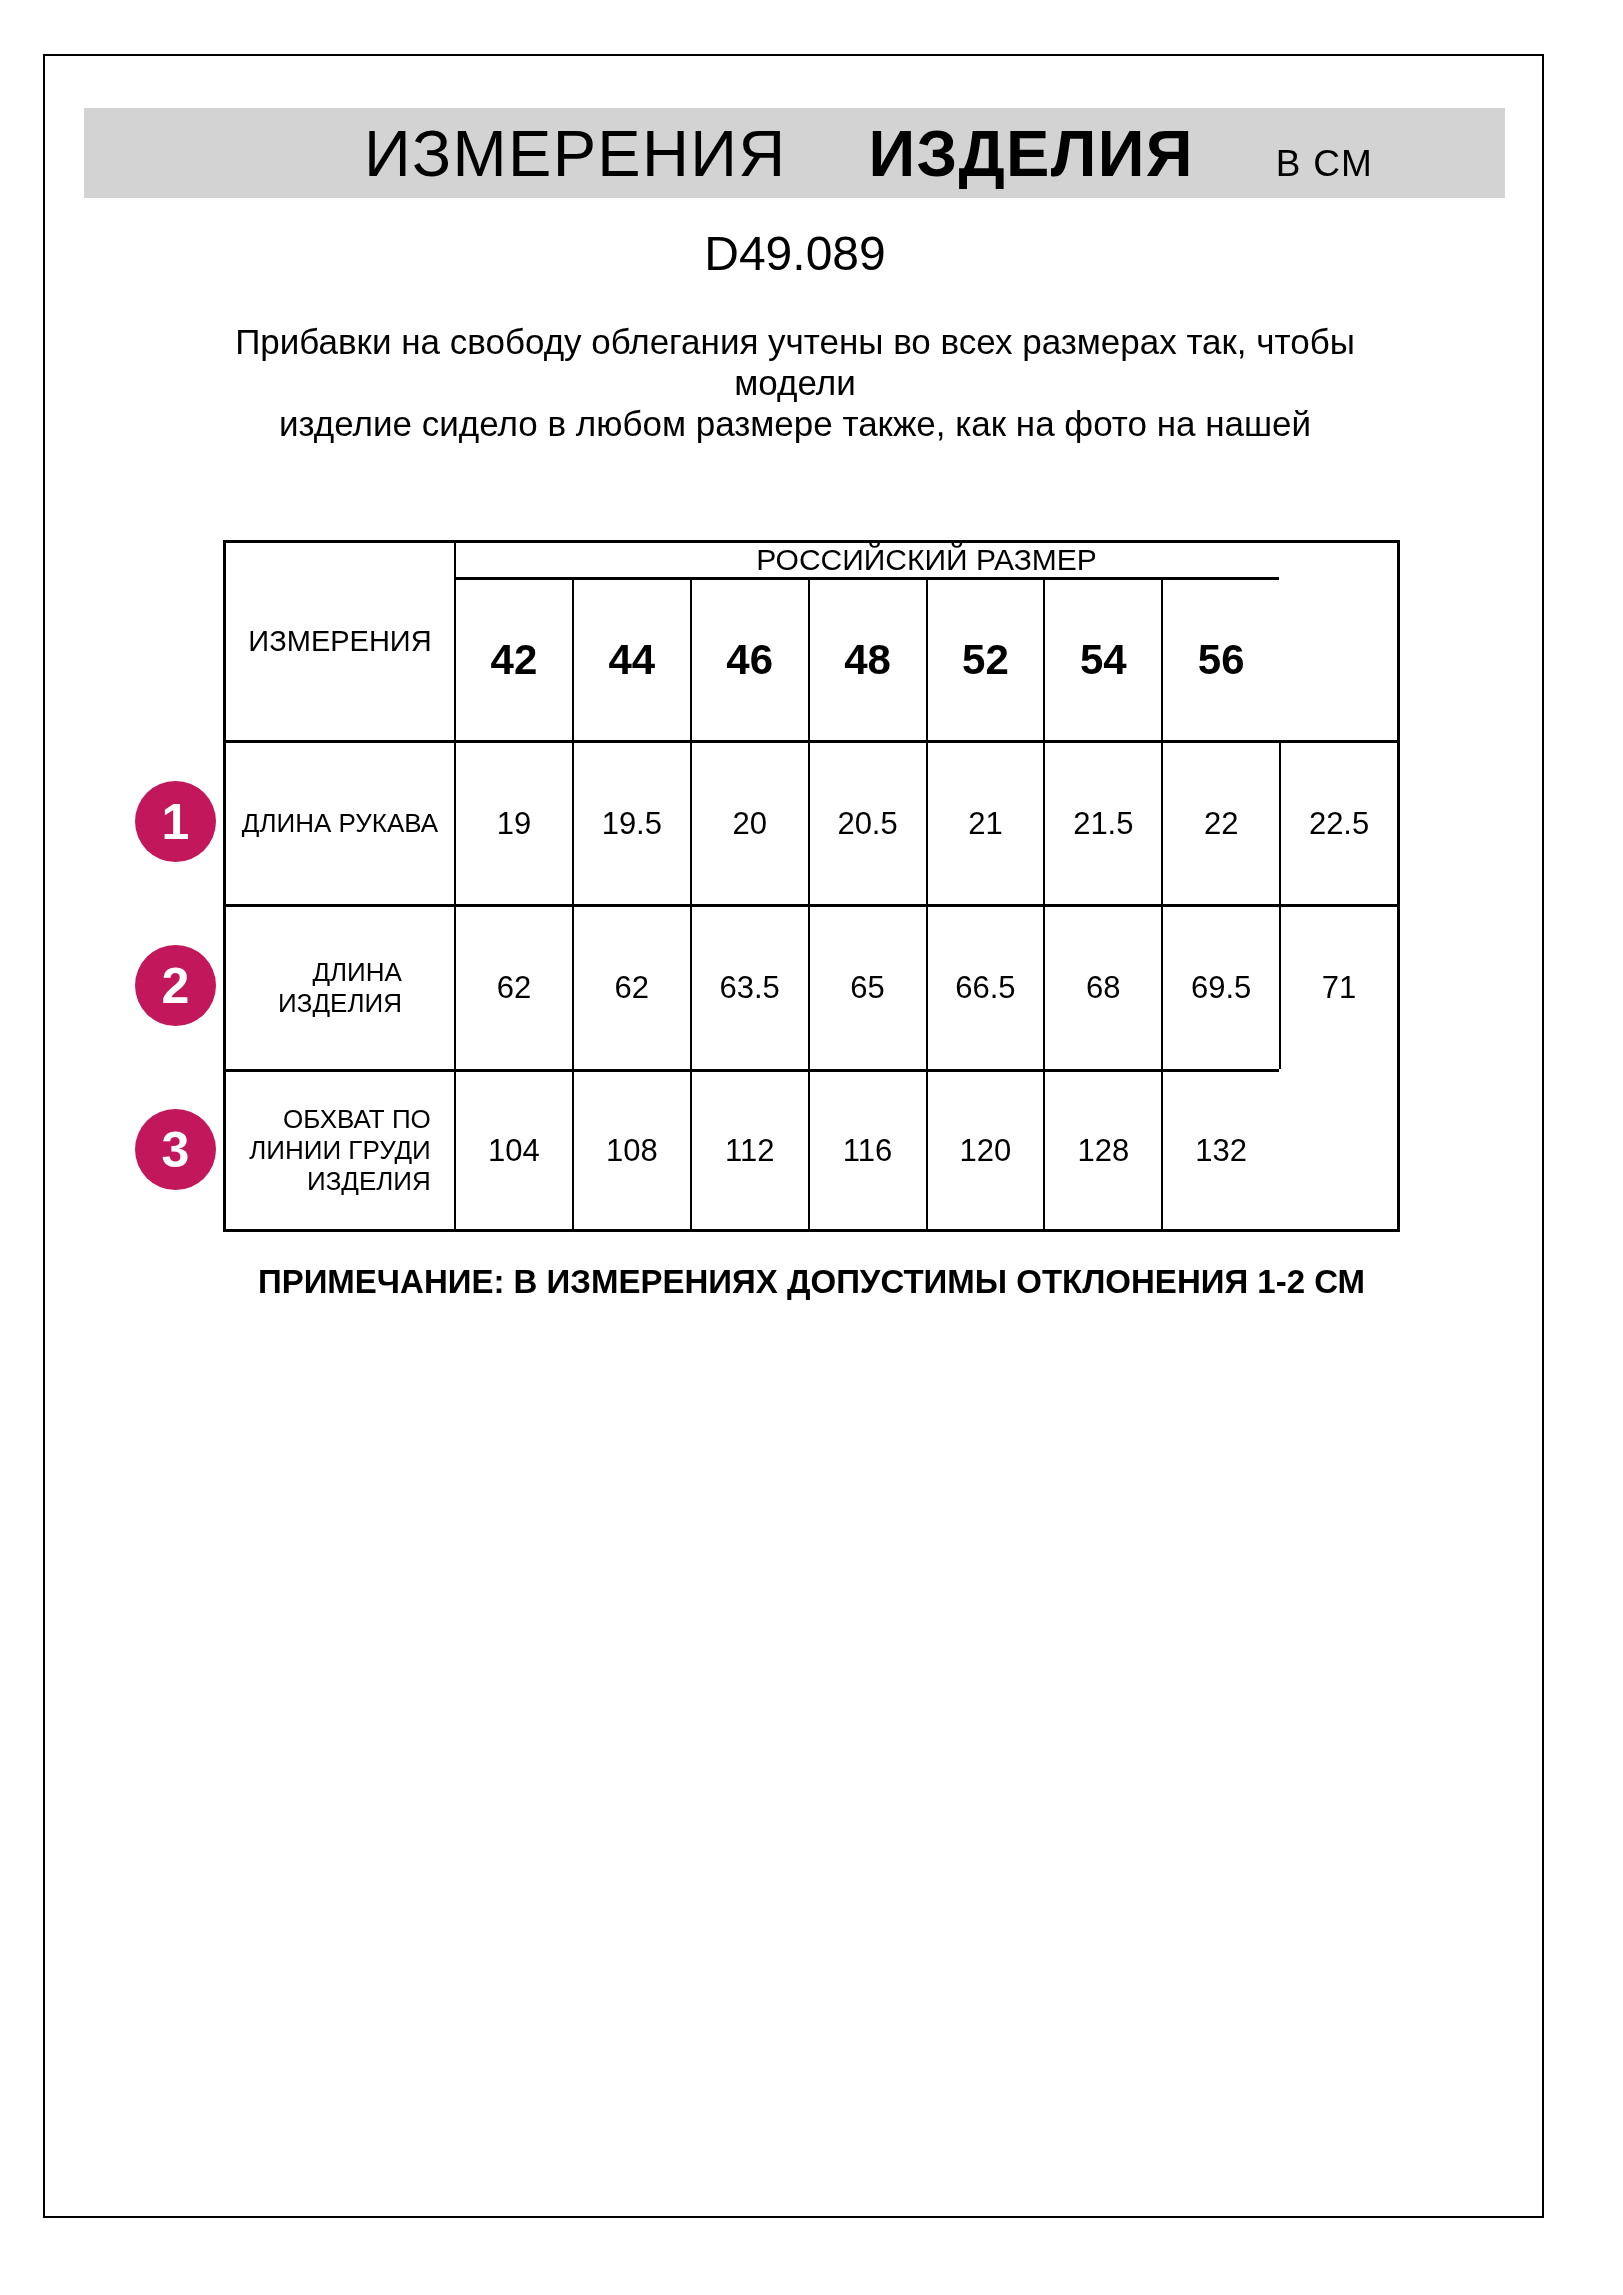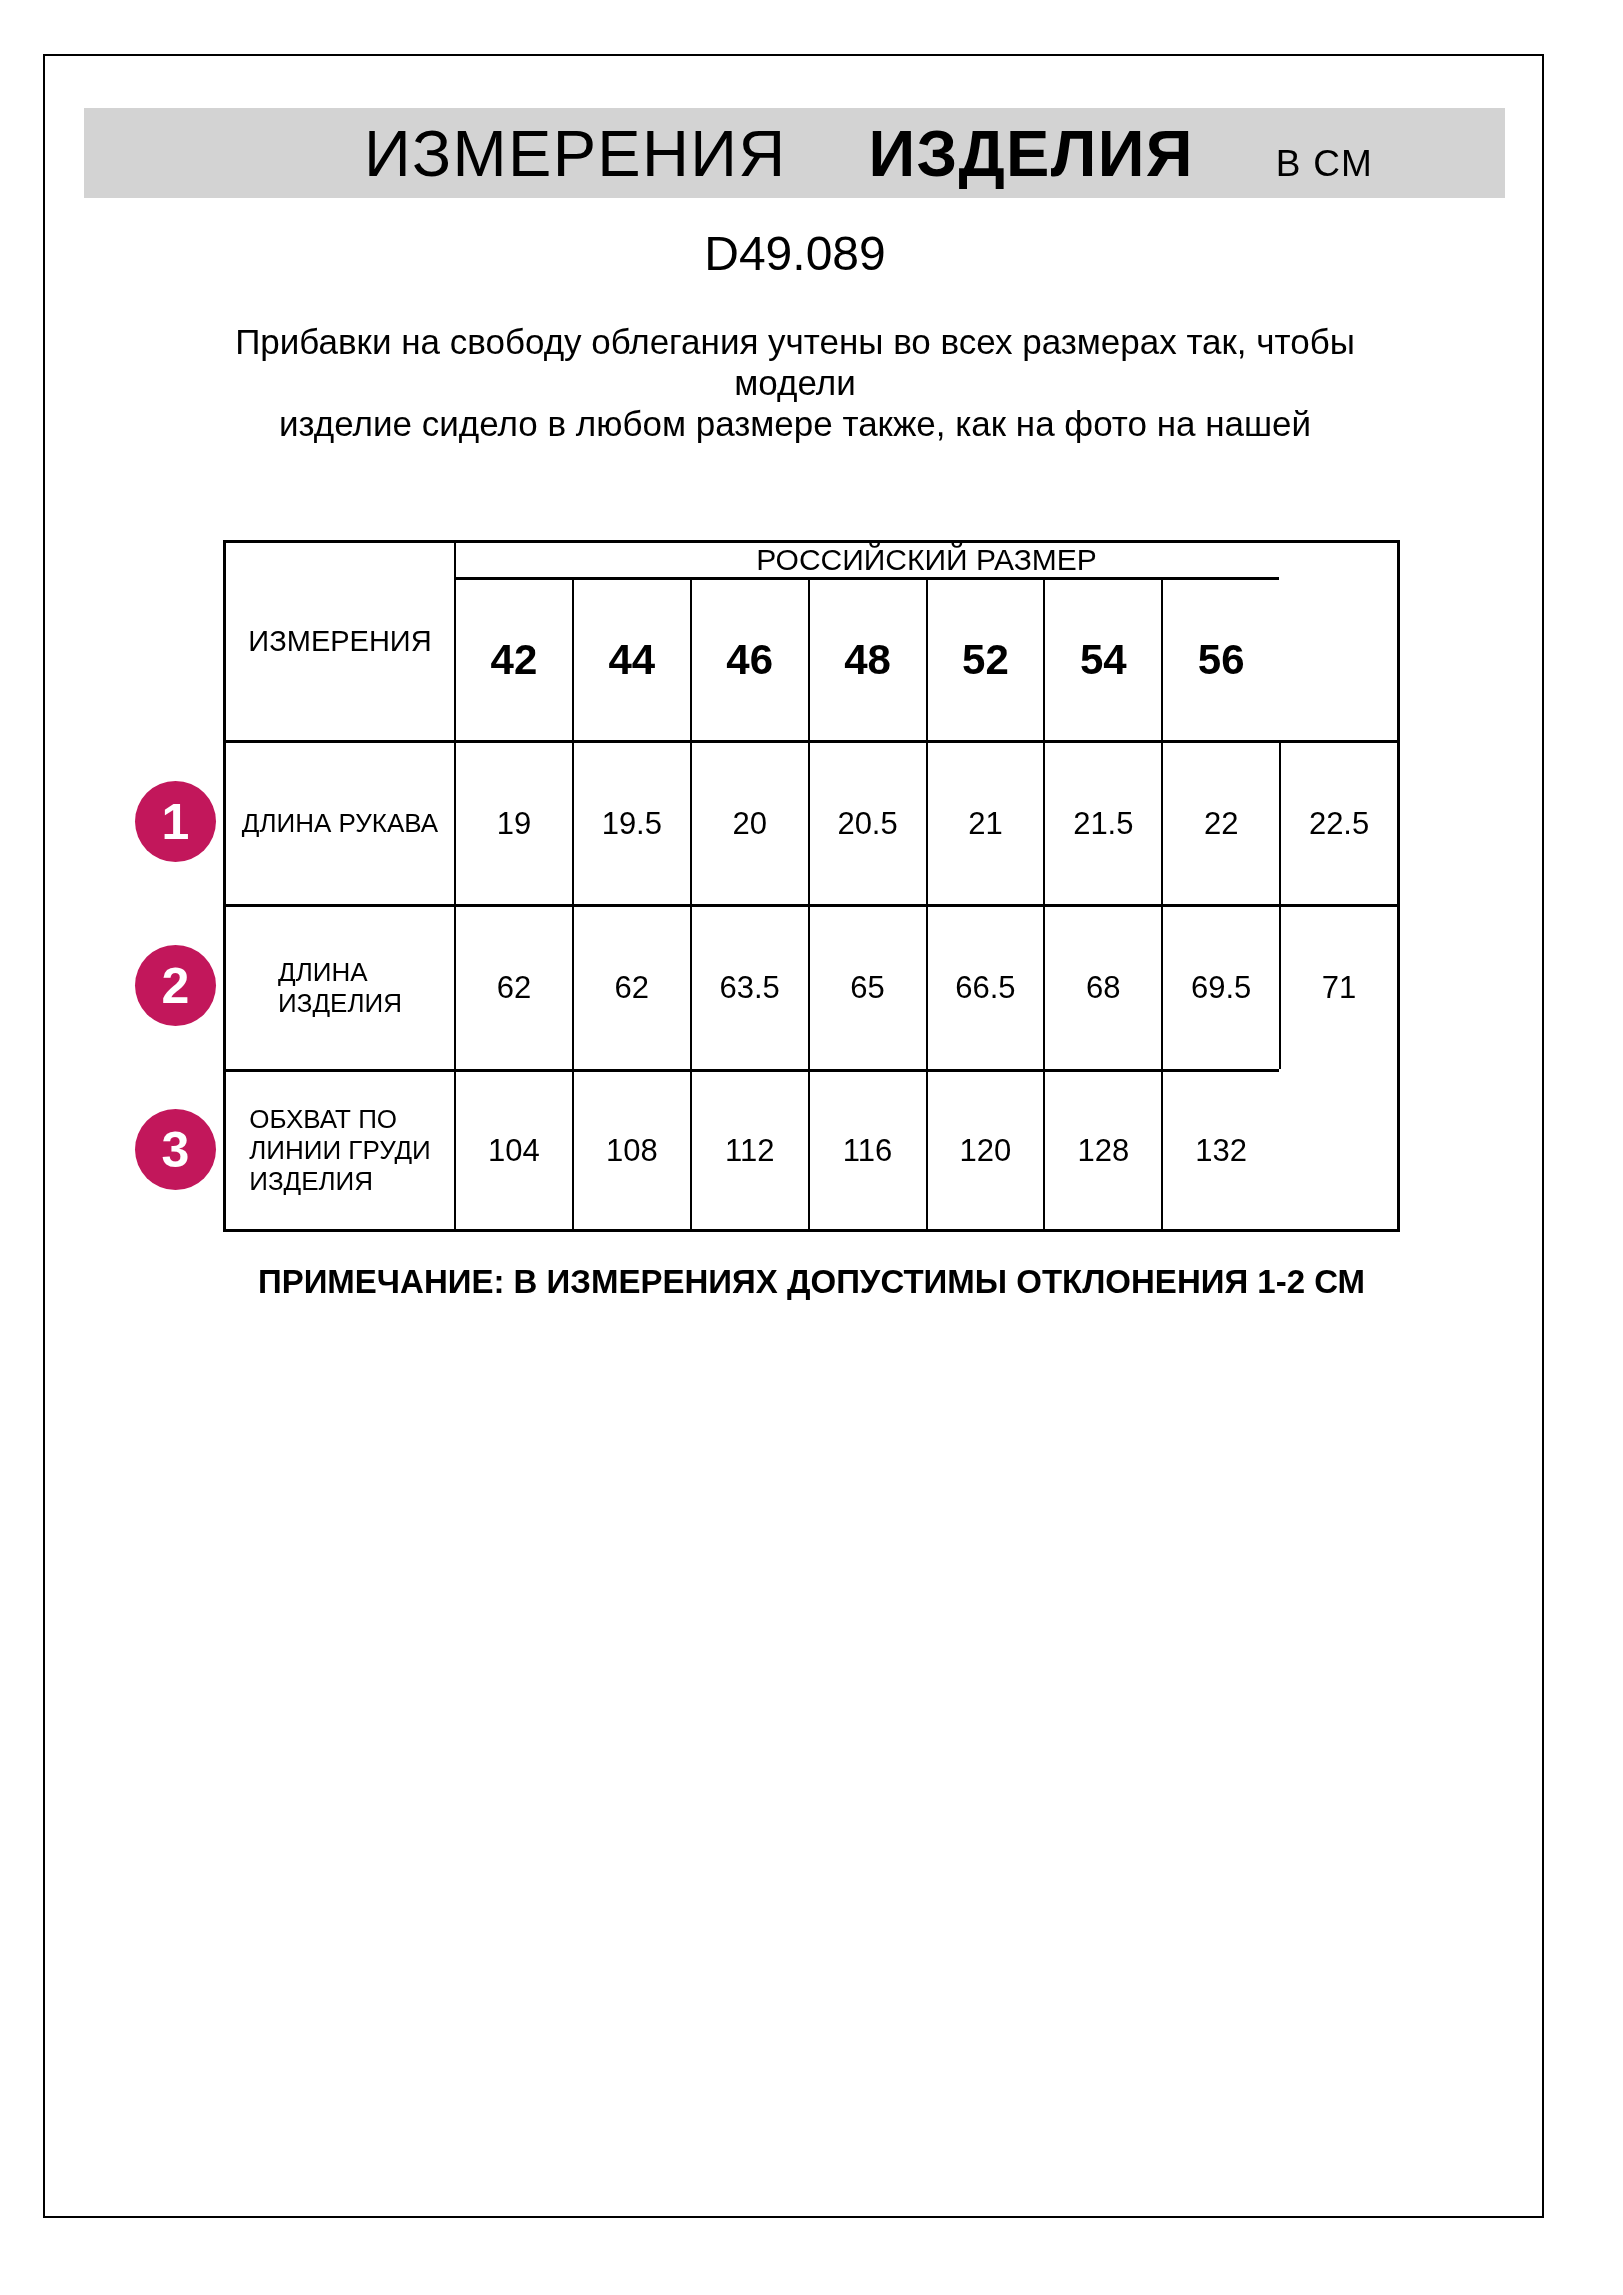--- a/index.html
+++ b/index.html
@@ -77,21 +77,21 @@
     box-sizing: border-box;
     border: 3.3px solid #000000;
     display: grid;
     grid-template-columns: 228px repeat(8, 1fr);
     grid-template-rows: 34px 163px 164px 165px 1fr;
   }
   .cell {
     display: flex;
     align-items: center;
     justify-content: center;
-    text-align: left;
+    text-align: right;
     box-sizing: border-box;
     overflow: hidden;
   }
   .cell-size-group {
     grid-column: 2 / 10;
     grid-row: 1;
     border-left: 2.6px solid #000000;
     font-size: 30px;
   }
   .cell-measure {

